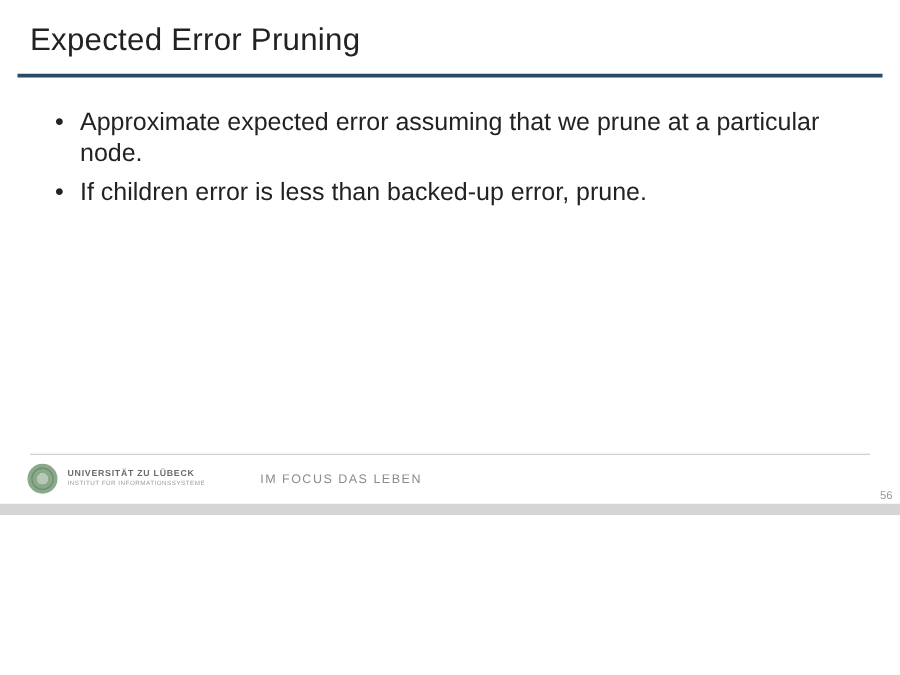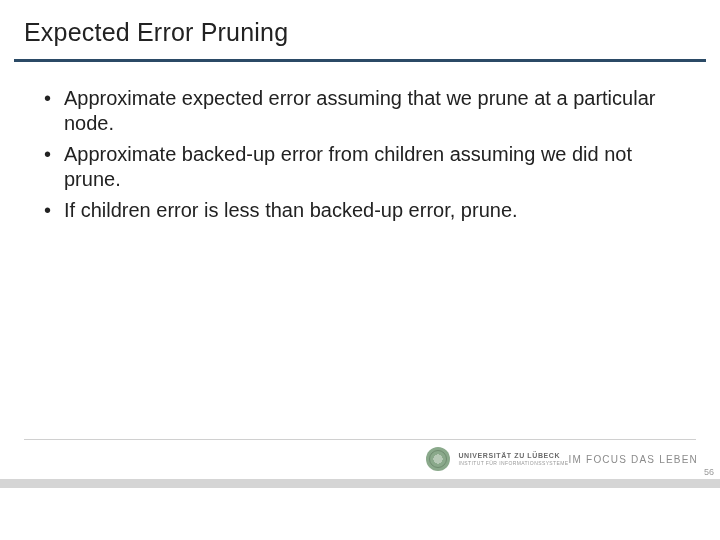--- a/index.html
+++ b/index.html
@@ -1,26 +1,26 @@
 <!DOCTYPE html>
 <html><head>
 <meta charset="utf-8">
 <style>
   * { margin: 0; padding: 0; box-sizing: border-box; }
   html, body { width: 720px; height: 540px; background: #fff; font-family: Arial, Helvetica, sans-serif; color: #1a1a1a; }
-  .slide { position: relative; width: 720px; height: 488px; }
+  .slide { position: relative; width: 720px; height: 412px; }
   .title-block { padding: 18px 24px 6px 24px; }
   .title { font-size: 25px; font-weight: 400; color: #222; letter-spacing: 0.2px; }
   .title-rule { margin: 6px 14px 0 14px; height: 3px; background: #2b4a66; }
   .body { padding: 24px 26px 0 38px; }
   .bullets { list-style: none; font-size: 20px; line-height: 1.25; color: #222; }
   .bullets li { position: relative; padding-left: 26px; margin-bottom: 6px; }
   .bullets li::before { content: "•"; position: absolute; left: 6px; top: 0; font-size: 20px; }
   .footer-rule { position: absolute; left: 24px; right: 24px; bottom: 48px; height: 1px; background: #d0d0d0; }
-  .footer { position: absolute; left: 22px; right: 22px; bottom: 14px; height: 30px; display: flex; align-items: center; justify-content: flex-end; }
+  .footer { position: absolute; left: 22px; right: 22px; bottom: 14px; height: 30px; display: flex; align-items: center; justify-content: flex-start; gap: 44px; }
   .uni { display: flex; align-items: center; gap: 8px; }
   .seal { width: 24px; height: 24px; border-radius: 50%; background: #8aa98b; position: relative; flex: 0 0 auto; }
   .seal::after { content: ""; position: absolute; inset: 3px; border-radius: 50%; border: 1px solid #6f8c70; background: radial-gradient(circle at 50% 50%, #b6c9b6 0 40%, #8aa98b 41% 100%); }
   .uni-text { display: flex; flex-direction: column; line-height: 1; }
   .uni-name { font-size: 7px; letter-spacing: 0.6px; color: #6a6a6a; font-weight: 600; }
   .uni-sub { font-size: 5px; letter-spacing: 0.4px; color: #9a9a9a; margin-top: 2px; }
   .tagline { font-size: 10px; letter-spacing: 1.2px; color: #8b8b8b; font-weight: 500; }
   .bottom-bar { position: absolute; left: 0; right: 0; bottom: 0; height: 9px; background: #d5d5d5; }
   .pagenum { position: absolute; right: 6px; bottom: 11px; font-size: 9px; color: #9a9a9a; }
 </style>
@@ -30,21 +30,20 @@
 <div class="slide">
 
   <div class="title-block">
     <h1 class="title">Expected Error Pruning</h1>
   </div>
   <div class="title-rule"></div>
 
   <div class="body">
     <ul class="bullets">
       <li>Approximate expected error assuming that we prune at a particular node.</li>
-      <li>Approximate backed-up error from children assuming we did not prune.</li>
       <li>If children error is less than backed-up error, prune.</li>
     </ul>
   </div>
 
   <div class="footer-rule"></div>
 
   <div class="footer">
     <div class="uni">
       <div class="seal"></div>
       <div class="uni-text">

